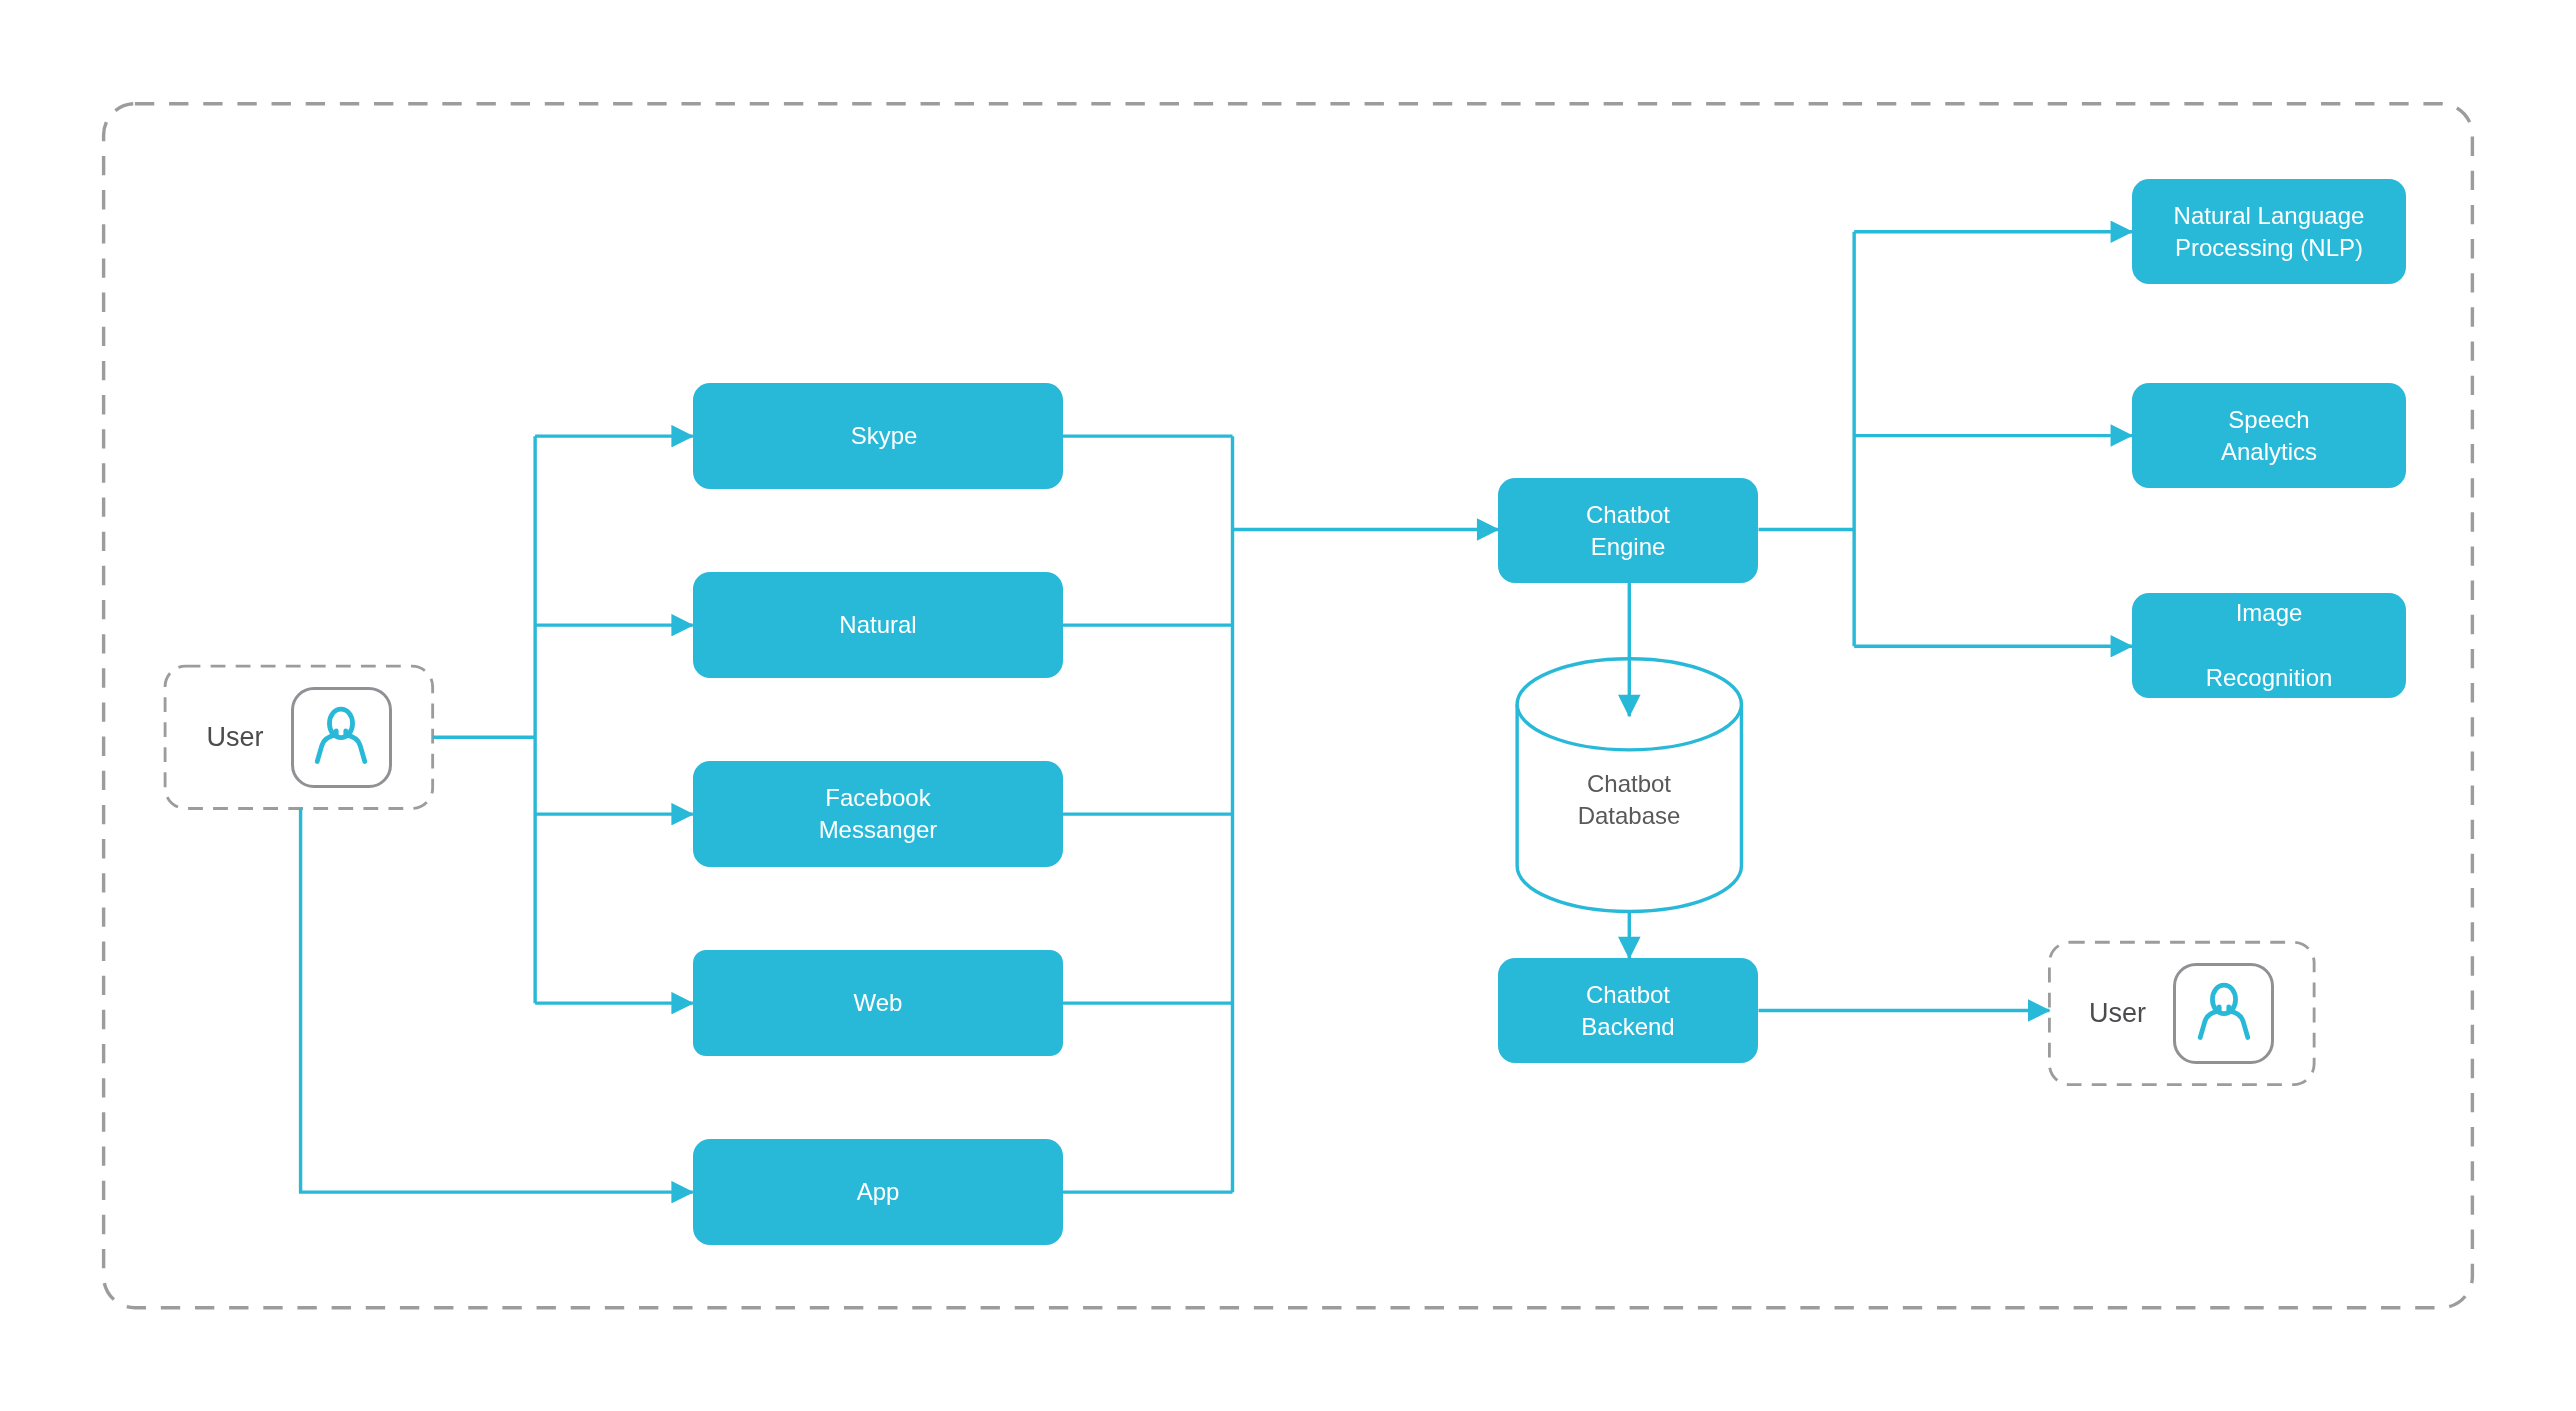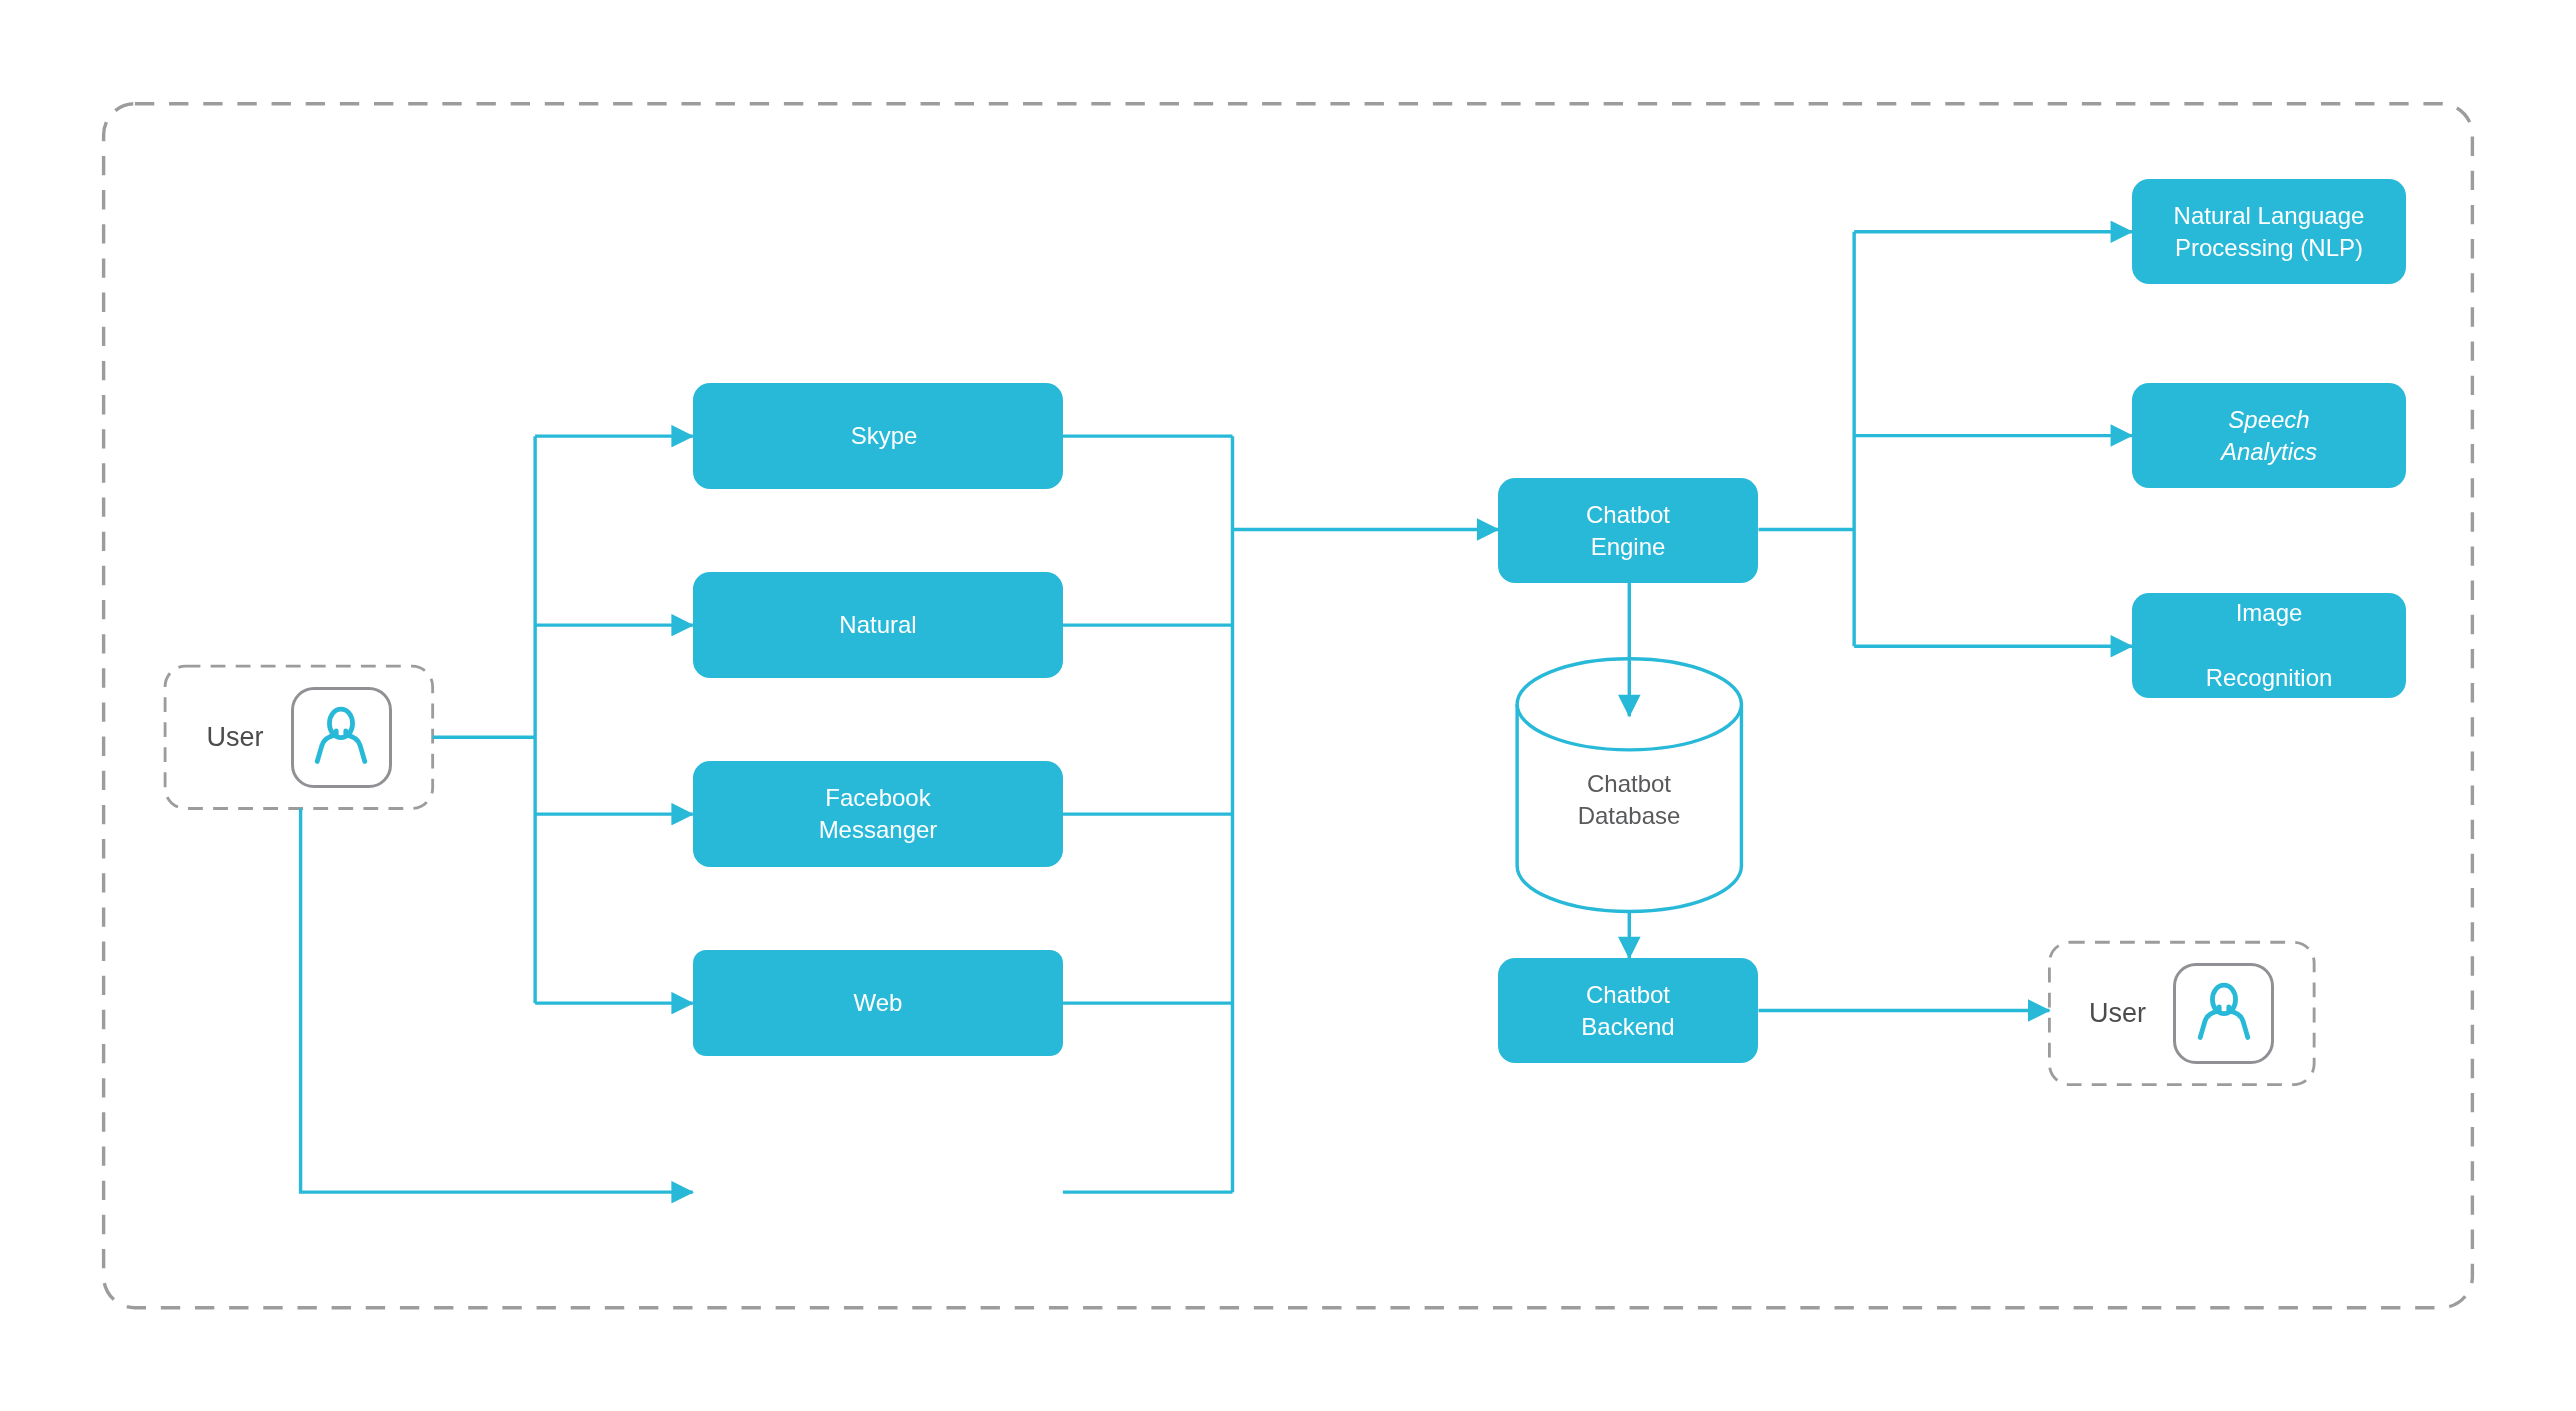--- a/index.html
+++ b/index.html
@@ -128,41 +128,44 @@
   <div class="node" style="left:693px;top:572px;width:370px;height:106px;">
     <span>Natural</span>
   </div>
   <div class="node" style="left:693px;top:761px;width:370px;height:106px;">
     <span>Facebook</span>
     <span>Messanger</span>
   </div>
   <div class="node" style="left:693px;top:950px;width:370px;height:106px;border-radius:13px;">
     <span>Web</span>
   </div>
+  <div class="node" style="left:693px;top:1139px;width:370px;height:106px;">
+    <span>App</span>
+  </div>
 
   <div class="node" style="left:1498px;top:478px;width:260px;height:105px;">
     <span>Chatbot</span>
     <span>Engine</span>
   </div>
 
   <div class="db-label">
     <span>Chatbot</span>
     <span>Database</span>
   </div>
 
   <div class="node" style="left:1498px;top:958px;width:260px;height:105px;">
     <span>Chatbot</span>
     <span>Backend</span>
   </div>
 
   <div class="node" style="left:2132px;top:179px;width:274px;height:105px;">
     <span>Natural Language</span>
     <span>Processing (NLP)</span>
   </div>
-  <div class="node" style="left:2132px;top:383px;width:274px;height:105px;font-style:italic;">
+  <div class="node" style="left:2132px;top:383px;width:274px;height:105px;">
     <span>Speech</span>
     <span>Analytics</span>
   </div>
   <div class="node" style="left:2132px;top:593px;width:274px;height:105px;gap:33px;">
     <span>Image</span>
     <span>Recognition</span>
   </div>
 
   <div class="user-node" style="left:2049px;top:942px;width:265px;height:142px;">
     <span class="user-label">User</span>

